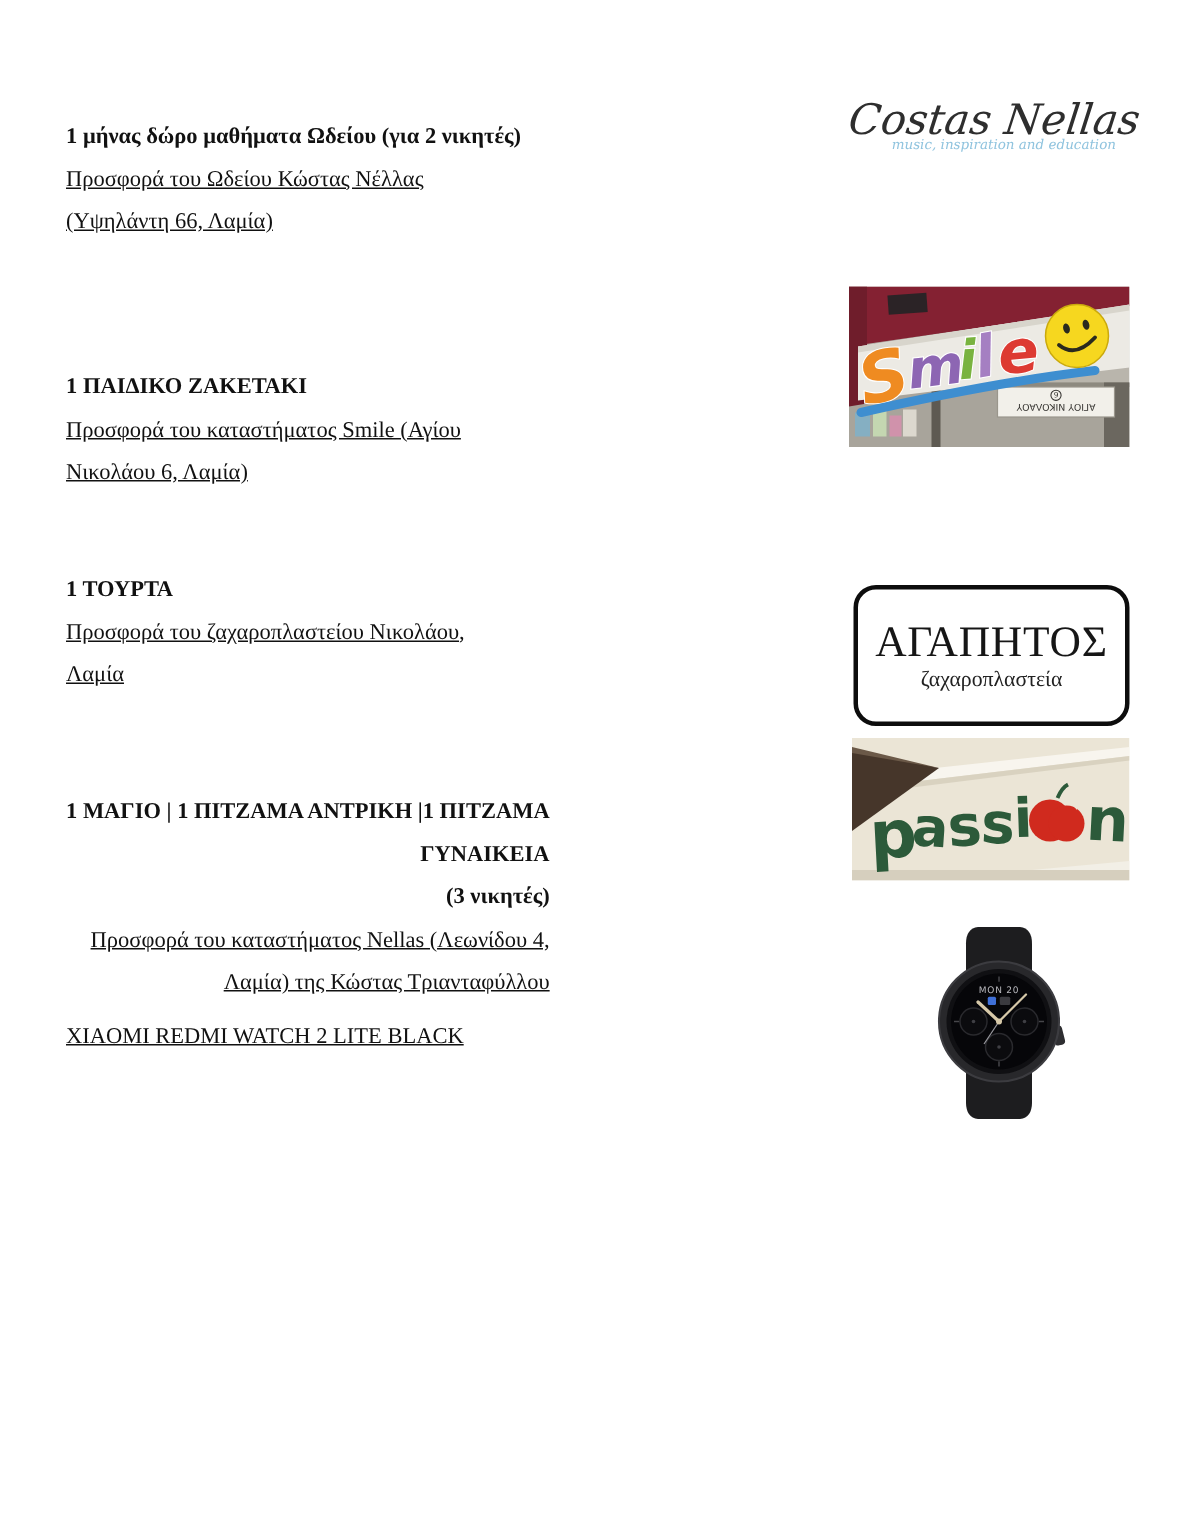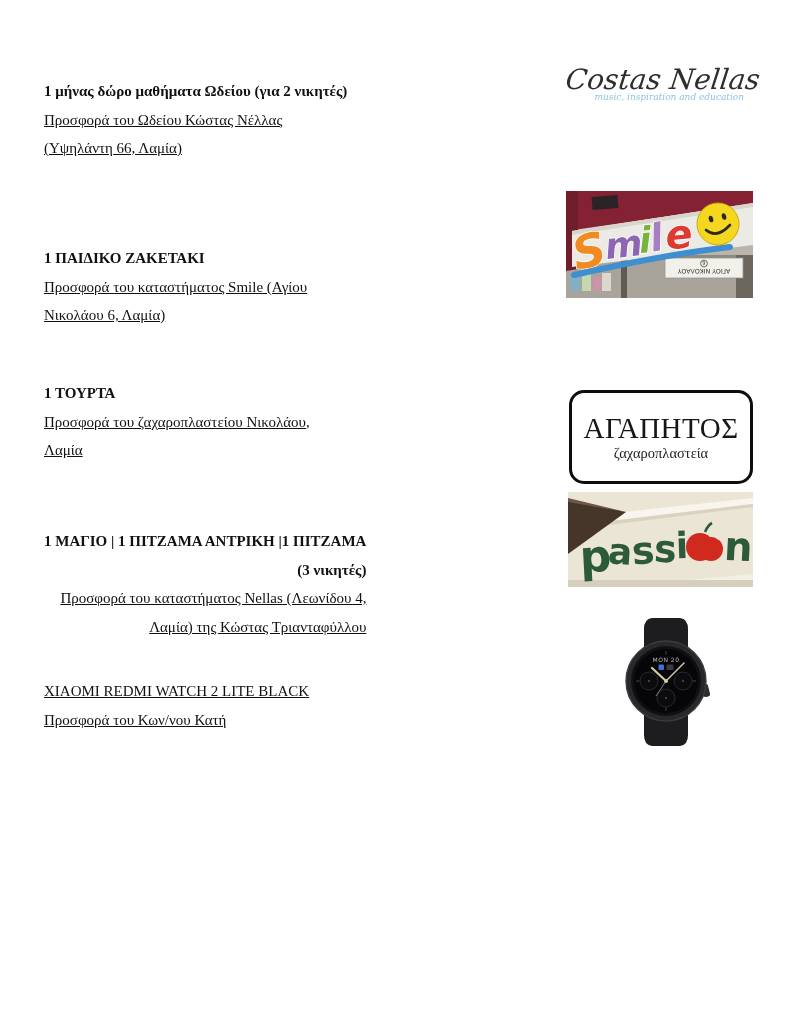--- a/index.html
+++ b/index.html
@@ -52,28 +52,28 @@
 </div>
 
 <div class="prize" style="top:351px;">
   <div class="t">1 ΤΟΥΡΤΑ</div>
   <div class="b">Προσφορά του ζαχαροπλαστείου Νικολάου,</div>
   <div class="b">Λαμία</div>
 </div>
 
 <div class="prize" style="top:499px;text-align:right;">
   <div class="t">1 ΜΑΓΙΟ | 1 ΠΙΤΖΑΜΑ ΑΝΤΡΙΚΗ |1 ΠΙΤΖΑΜΑ</div>
+  <div class="t">ΓΥΝΑΙΚΕΙΑ</div>
   <div class="t">(3 νικητές)</div>
   <div class="b">Προσφορά του καταστήματος Nellas (Λεωνίδου 4,</div>
   <div class="b">Λαμία) της Κώστας Τριανταφύλλου</div>
 </div>
 
 <div class="prize" style="top:649px;">
   <div class="b">XIAOMI REDMI WATCH 2 LITE BLACK</div>
-  <div class="b">Προσφορά του Κων/νου Κατή</div>
 </div>
 
 <div class="logo-cn">
   <div class="cn-name" style="color: rgb(46, 46, 46);">Costas Nellas</div>
   <div class="cn-tagline" style="color: rgb(143, 195, 222);">music, inspiration and education</div>
 </div>
 
 <svg class="photo" style="left:566px; top:191px;" width="187" height="107" viewBox="0 0 187 107">
   <rect width="187" height="107" fill="#b9b5ac"></rect>
   <rect x="0" y="64" width="187" height="43" fill="#a8a49b"></rect>

